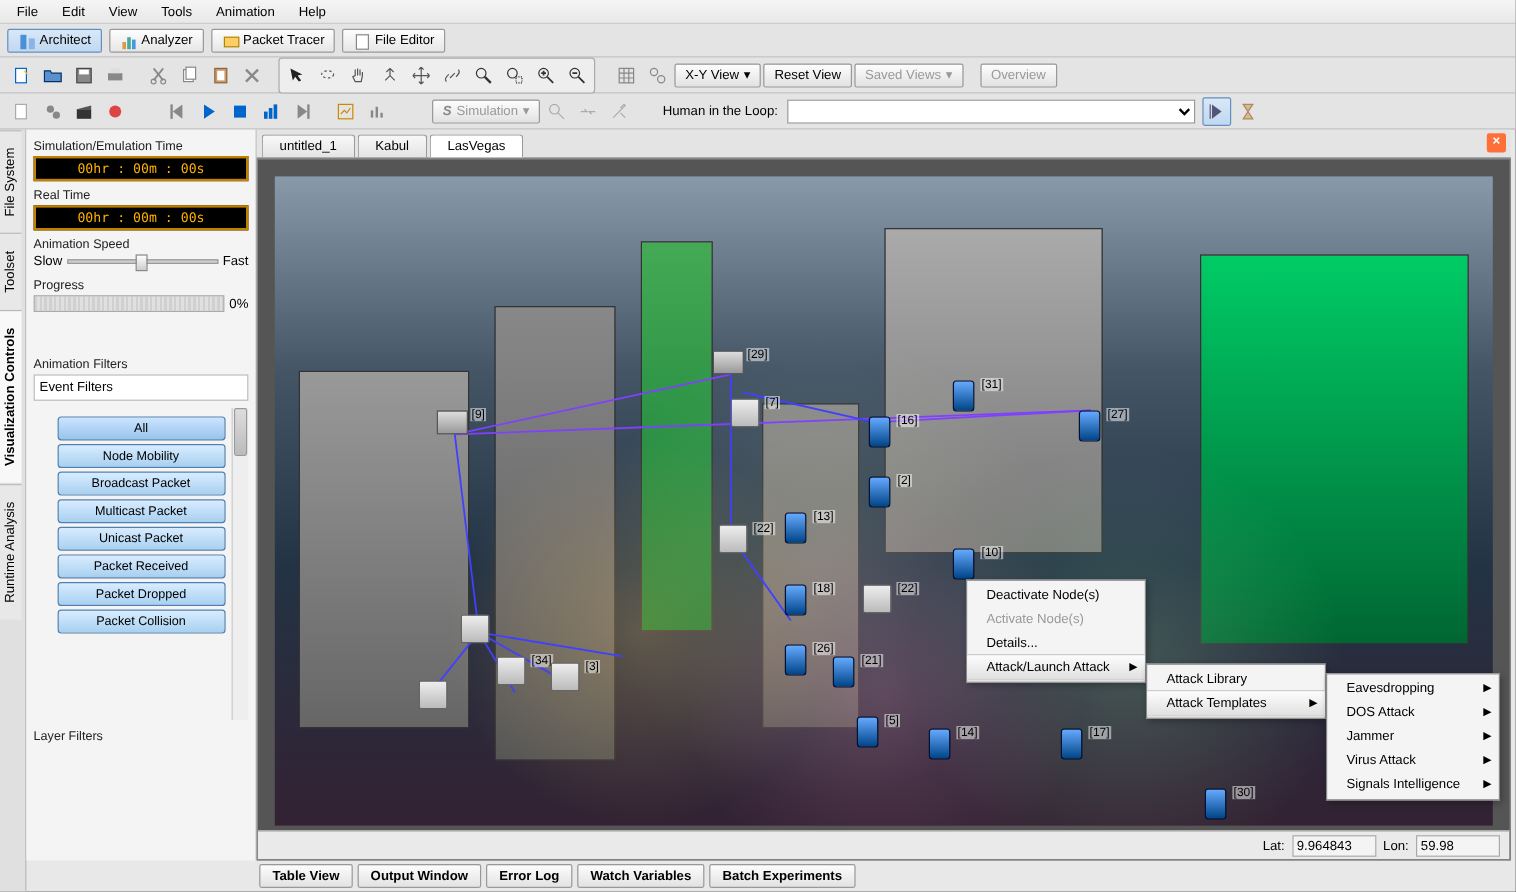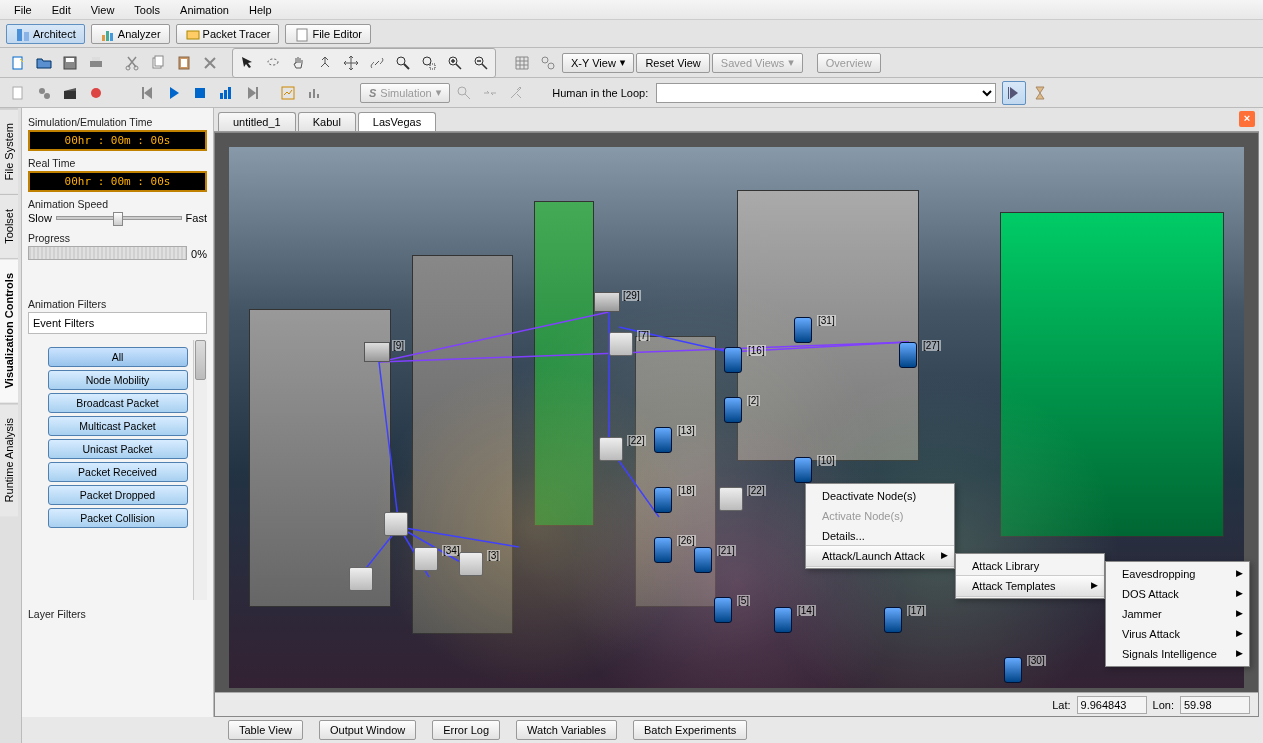--- a/index.html
+++ b/index.html
@@ -85,21 +85,21 @@
 
 
 .ctxmenu { position:absolute; background:#f4f4f4; border:1px solid #888; box-shadow:2px 2px 6px rgba(0,0,0,.3); padding:2px 0; z-index:100;}
 .ctxmenu .mi { padding:4px 24px 4px 16px; white-space:nowrap; position:relative; cursor:default;}
 .ctxmenu .mi.disabled { color:#999;}
 .ctxmenu .mi.hassub::after { content:"▶"; position:absolute; right:6px; font-size:9px;}
 .ctxmenu .mi.highlight { background:linear-gradient(#fdfdfd,#e0e0e0); border-top:1px solid #ccc; border-bottom:1px solid #ccc; margin:-1px 0;}
 
 
 .bottomtabs { position:absolute; left:214px; right:4px; bottom:2px; height:22px; display:flex; gap:4px; align-items:center; padding-left:2px;}
-.btab { padding:3px 10px; background:linear-gradient(#fdfdfd,#e2e2e2); border:1px solid #999; border-radius:2px; font-weight:normal; font-size:11px;margin-left:12px;}
+.btab { padding:3px 10px; background:linear-gradient(#fdfdfd,#e2e2e2); border:1px solid #999; border-radius:2px; font-weight:bold; font-size:11px;}
 
 
 .ico { width:16px; height:16px;}
 </style>
 </head>
 <body>
 
 <div class="menubar">
   <span>File</span>
   <span>Edit</span>

